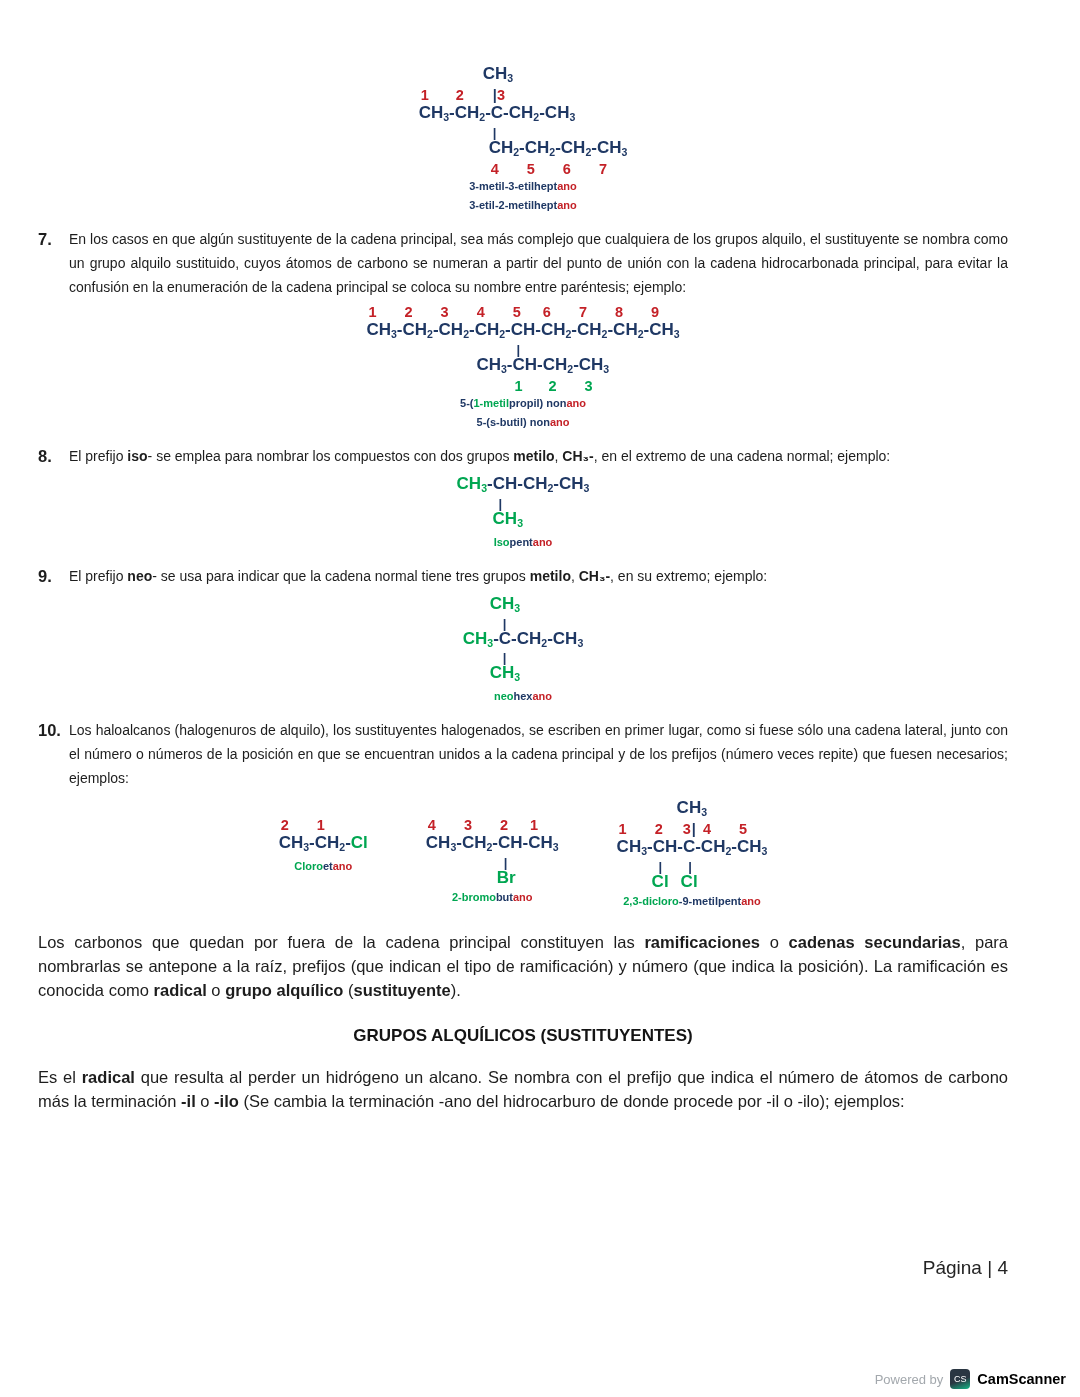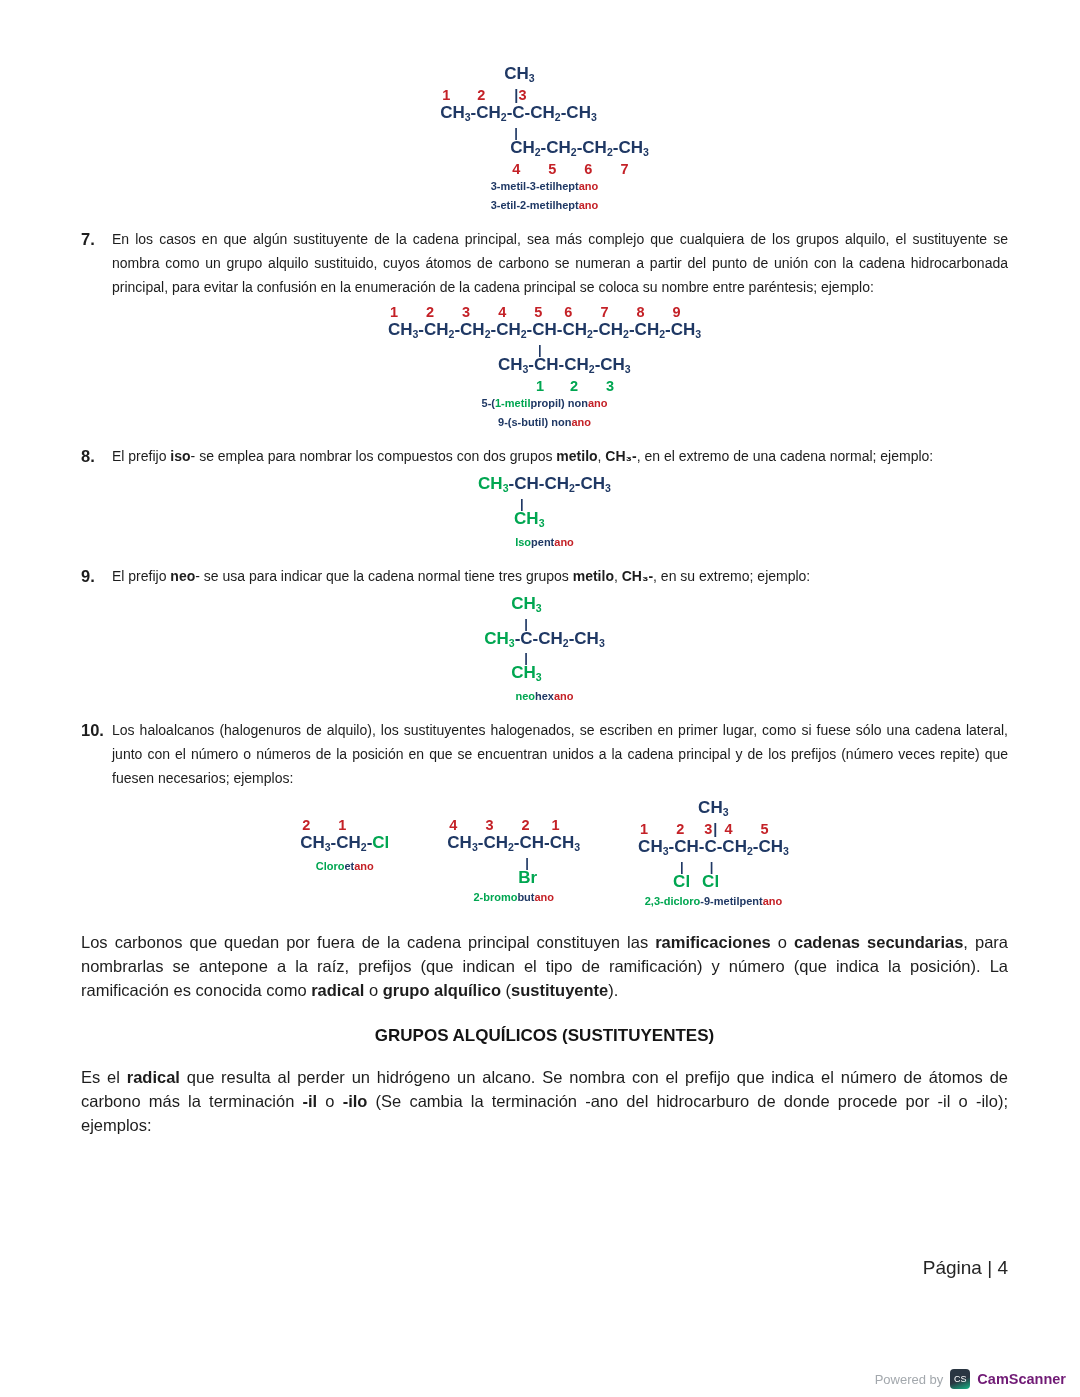--- a/index.html
+++ b/index.html
@@ -1,20 +1,20 @@
 <!DOCTYPE html>
 <html style="--navy: #1f3864; --red: #c42127; --green: #00a651;"><head>
 <meta charset="utf-8">
 <style>
   * { margin:0; padding:0; box-sizing:border-box; }
   html,body { background:#ffffff; }
   body { font-family:"Liberation Sans","DejaVu Sans",sans-serif; }
   .page {
     width:1080px; height:1397px; background:#fff; position:relative;
-    padding:64px 72px 0 81px; overflow:hidden;
+    padding:64px 72px 0 38px; overflow:hidden;
   }
   
   .struct { display:flex; flex-direction:column; align-items:center; }
   .chem { display:inline-block; text-align:left; }
   .chem-line { font-weight:bold; font-size:17px; line-height:20px; color:var(--navy); white-space:pre; }
   .chem-line.nums { font-size:14.5px; line-height:15px; }
   .chem-line.tight { font-size:13px; line-height:11px; }
   .chem-name { font-weight:bold; font-size:11px; line-height:19px; text-align:center; }
   .sub { font-size:0.62em; vertical-align:-0.28em; }
   .c-b { color:var(--navy); } .c-r { color:var(--red); } .c-g { color:var(--green); }
@@ -25,21 +25,21 @@
   .para { font-size:16.5px; line-height:24px; text-align:justify; color:#1d1d1d; margin-top:19px; }
   .bold { font-weight:bold; }
   .heading { text-align:center; font-weight:bold; font-size:17px; line-height:20px; color:#141414; margin-top:24px; }
   .halo-row { display:flex; justify-content:center; align-items:flex-start; gap:58px; margin-top:8px; }
   .halo-shift { margin-top:20px; }
   .mt6 { margin-top:6px; }
   
   .footer { position:absolute; right:72px; bottom:118px; font-size:19px; color:#242424; }
   .cam { position:absolute; right:14px; bottom:8px; display:flex; align-items:center; gap:7px; }
   .cam .powered { color:#a3a8ad; font-size:13px; }
-  .cam .csname { color:#701a75; font-size:14.5px; font-weight:bold; }
+  .cam .csname { color:#000000; font-size:14.5px; font-weight:bold; }
   .cs-logo { width:20px; height:20px; border-radius:4px; flex:none;
     background:linear-gradient(160deg,#2a3642 55%,#12b886);
     color:#fff; font-size:9px; font-weight:normal; display:flex; align-items:center; justify-content:center; }
 </style>
 </head>
 <body>
 
 <div class="page">
 
   <div class="struct">
@@ -62,21 +62,21 @@
 
   <div class="struct mt6">
       <div class="chem">
         <div class="chem-line nums"><span class="c-r" style="margin-left: 2px;">1</span><span class="c-r" style="margin-left: 28px;">2</span><span class="c-r" style="margin-left: 28px;">3</span><span class="c-r" style="margin-left: 28px;">4</span><span class="c-r" style="margin-left: 28px;">5</span><span class="c-r" style="margin-left: 22px;">6</span><span class="c-r" style="margin-left: 28px;">7</span><span class="c-r" style="margin-left: 28px;">8</span><span class="c-r" style="margin-left: 28px;">9</span></div>
         <div class="chem-line"><span class="c-b">CH</span><span class="c-b sub">3</span><span class="c-b">-CH</span><span class="c-b sub">2</span><span class="c-b">-CH</span><span class="c-b sub">2</span><span class="c-b">-CH</span><span class="c-b sub">2</span><span class="c-b">-CH-CH</span><span class="c-b sub">2</span><span class="c-b">-CH</span><span class="c-b sub">2</span><span class="c-b">-CH</span><span class="c-b sub">2</span><span class="c-b">-CH</span><span class="c-b sub">3</span></div>
         <div class="chem-line tight"><span class="c-b" style="margin-left: 150px;">|</span></div>
         <div class="chem-line" style="margin-left: 110px;"><span class="c-b">CH</span><span class="c-b sub">3</span><span class="c-b">-CH-CH</span><span class="c-b sub">2</span><span class="c-b">-CH</span><span class="c-b sub">3</span></div>
         <div class="chem-line nums"><span class="c-g" style="margin-left: 148px;">1</span><span class="c-g" style="margin-left: 26px;">2</span><span class="c-g" style="margin-left: 28px;">3</span></div>
       </div>
       <div class="chem-name"><span class="c-b">5-(</span><span class="c-g">1-metil</span><span class="c-b">propil) non</span><span class="c-r">ano</span></div>
-      <div class="chem-name"><span class="c-b">9-(s-butil) non</span><span class="c-r">ano</span></div>
+      <div class="chem-name"><span class="c-b">5-(s-butil) non</span><span class="c-r">ano</span></div>
     </div>
 
   <div class="list-item">
     <span class="num">8.</span>
     <div class="txt"><span>El prefijo </span><span class="bold">iso</span><span>- se emplea para nombrar los compuestos con dos grupos </span><span class="bold">metilo</span><span>, </span><span class="bold">CH₃-</span><span>, en el extremo de una cadena normal; ejemplo:</span></div>
   </div>
 
   <div class="struct mt6">
       <div class="chem">
         <div class="chem-line"><span class="c-g">CH</span><span class="c-g sub">3</span><span class="c-b">-CH-CH</span><span class="c-b sub">2</span><span class="c-b">-CH</span><span class="c-b sub">3</span></div>

